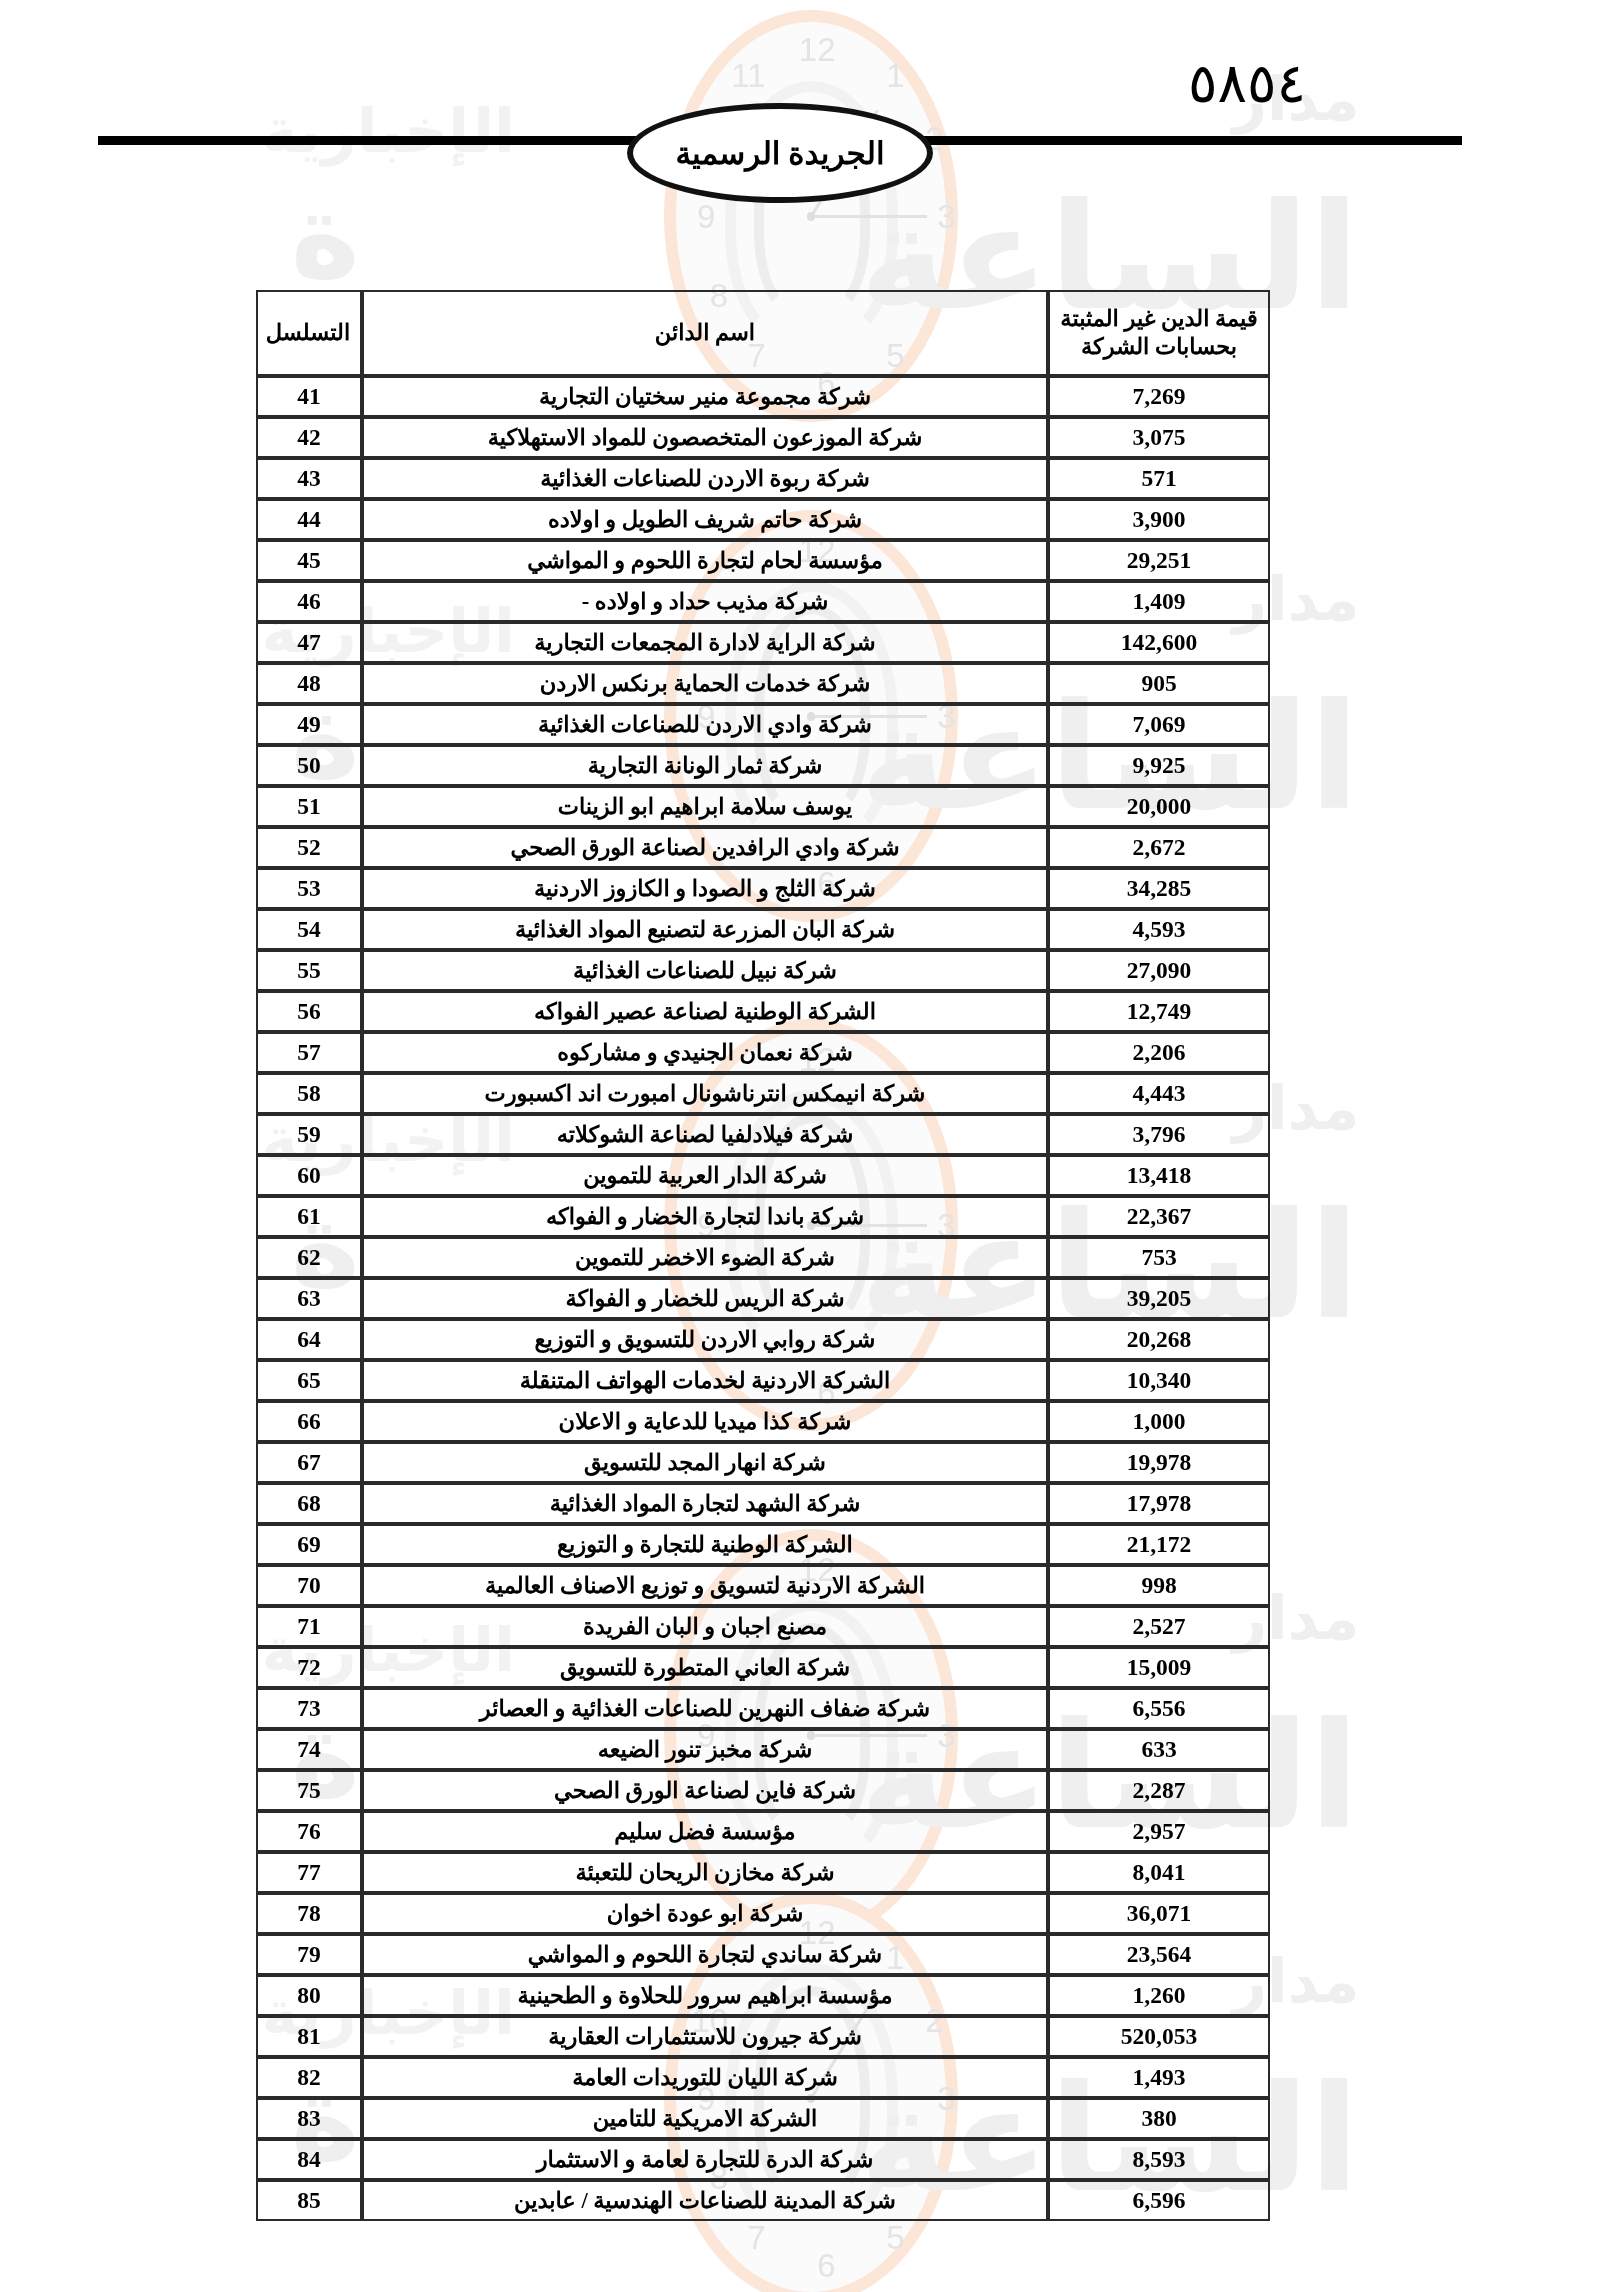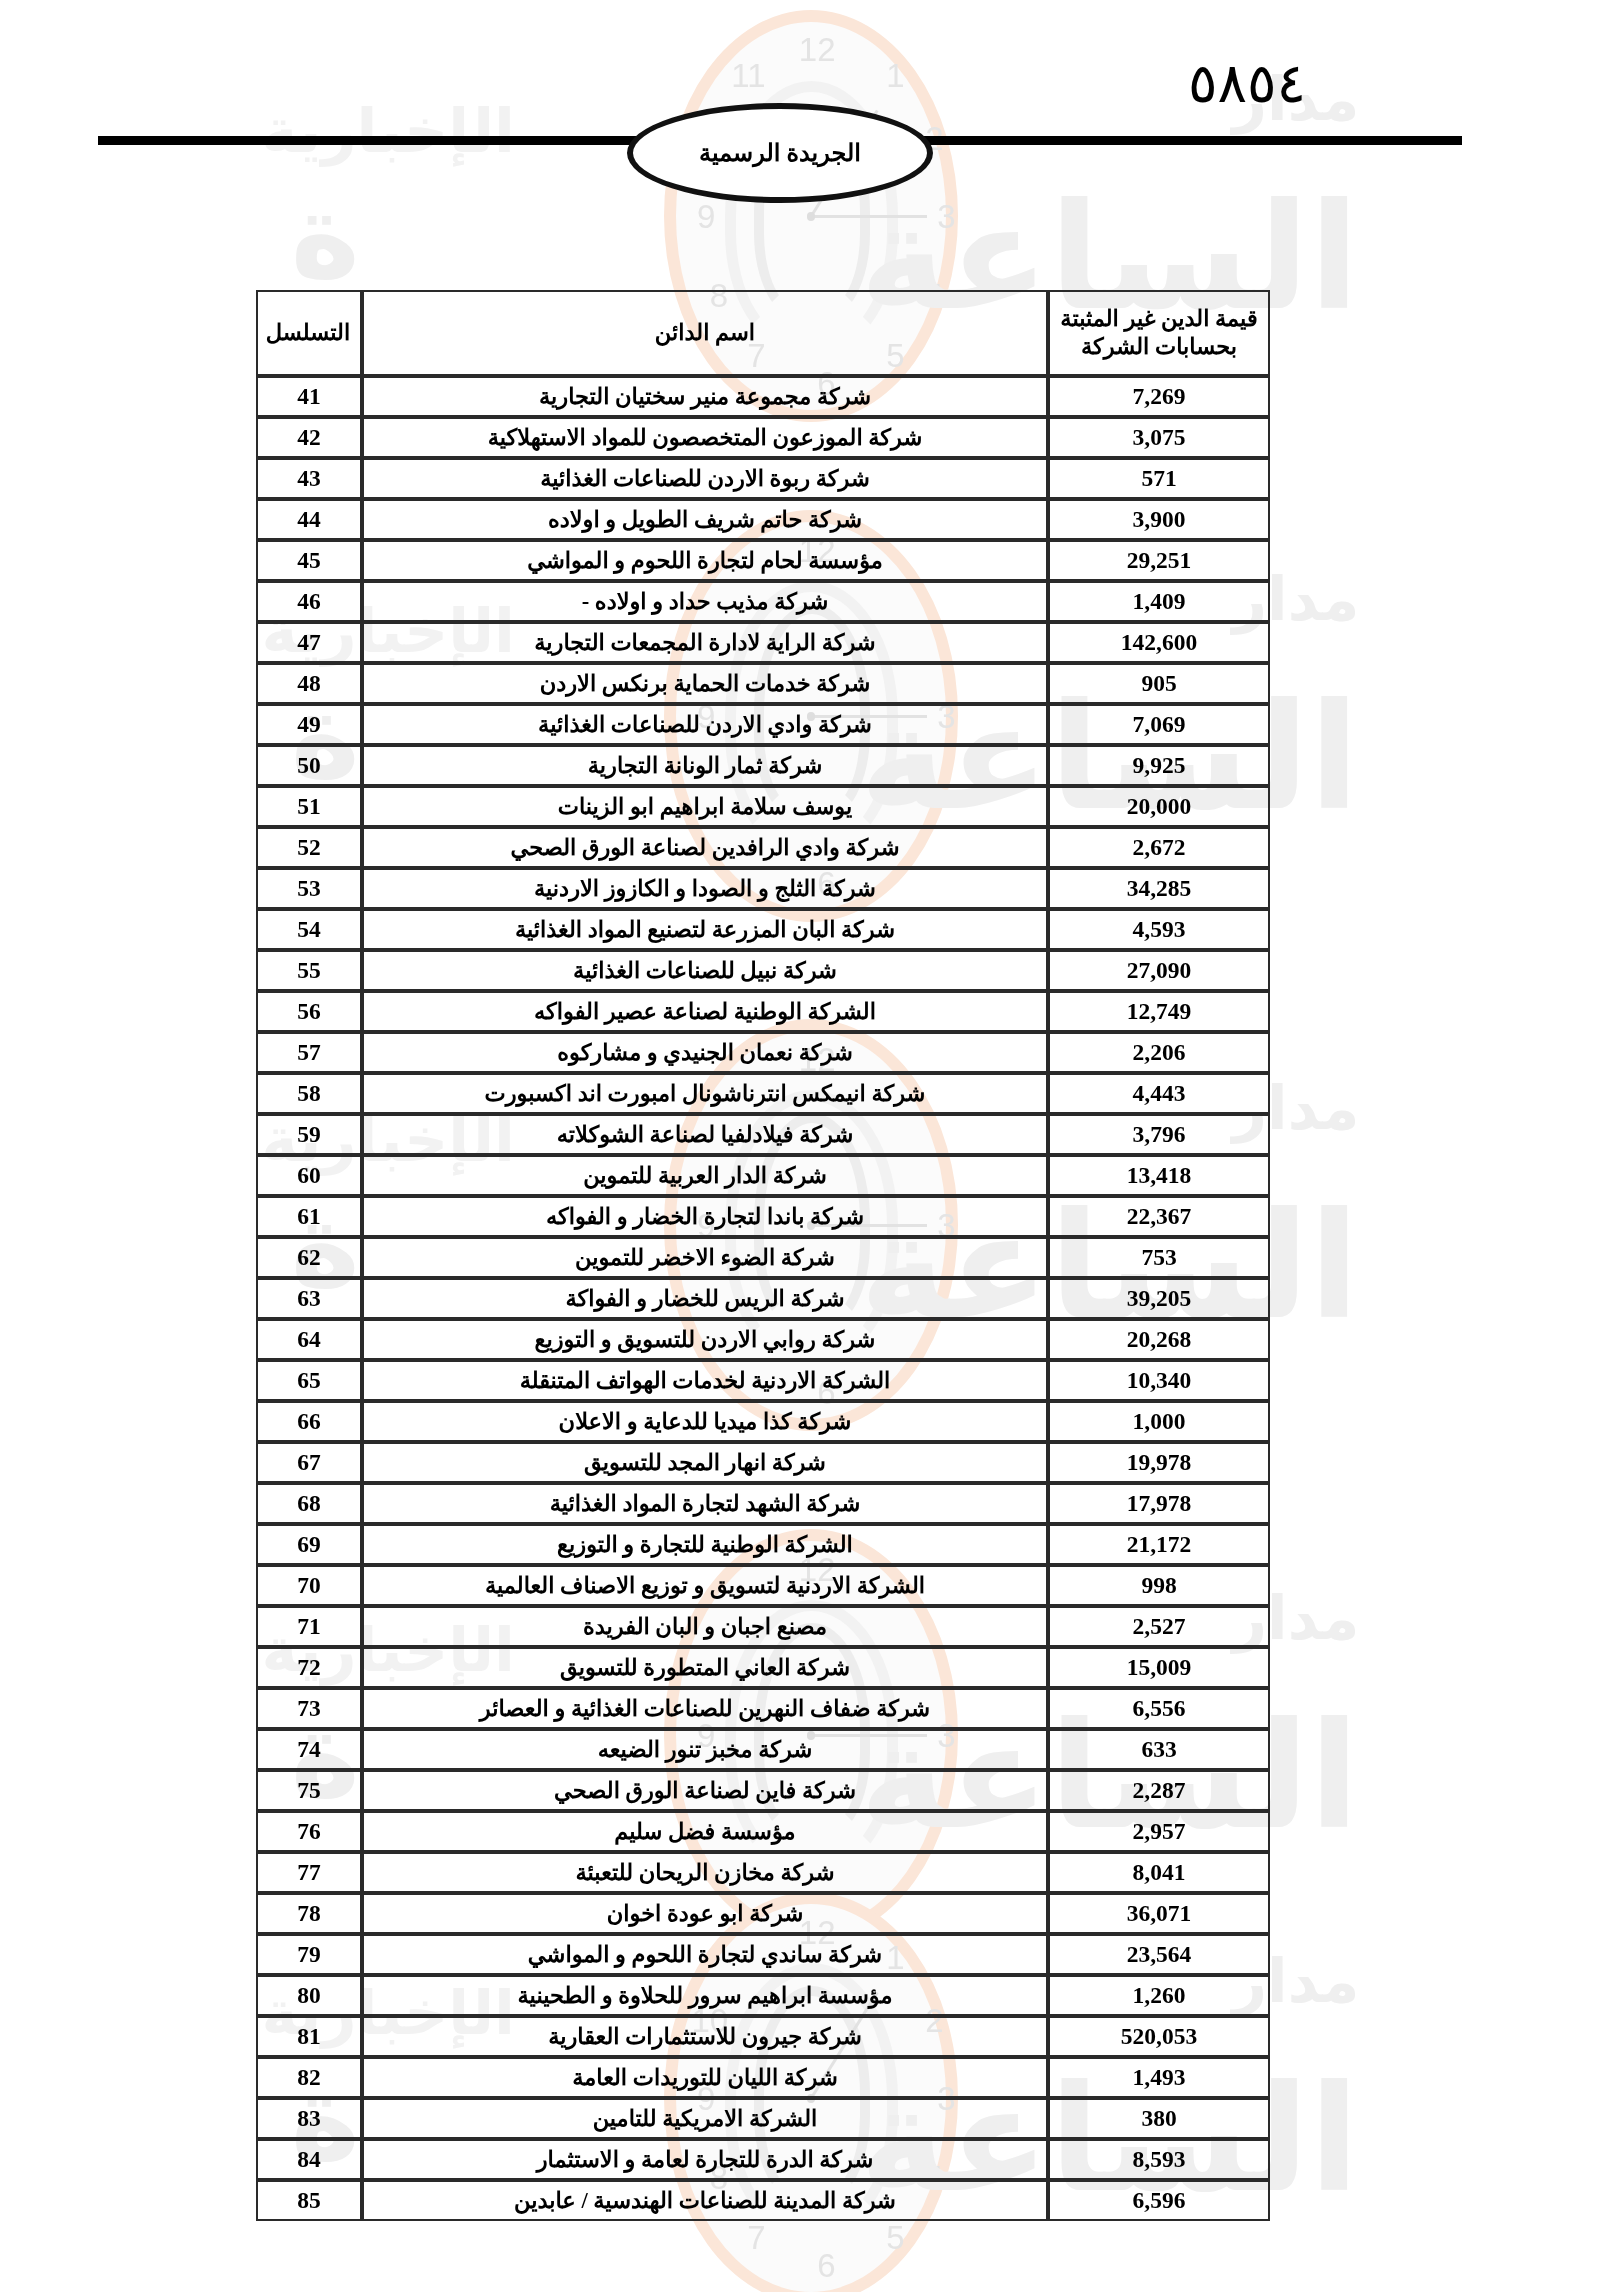--- a/index.html
+++ b/index.html
@@ -137,21 +137,21 @@
     border: 6.9px solid #111;
     border-radius: 50%;
     background: #fff;
     z-index: 5;
     display: flex;
     align-items: center;
     justify-content: center;
   }
   .header-oval-title {
     font-family: "Liberation Serif", "DejaVu Serif", serif;
-    font-size: 24px;
+    font-size: 31px;
     font-weight: bold;
     color: #000;
     letter-spacing: 1px;
     line-height: 1;
   }
 
   
   .table-wrap {
     position: absolute;
     top: 284px;

